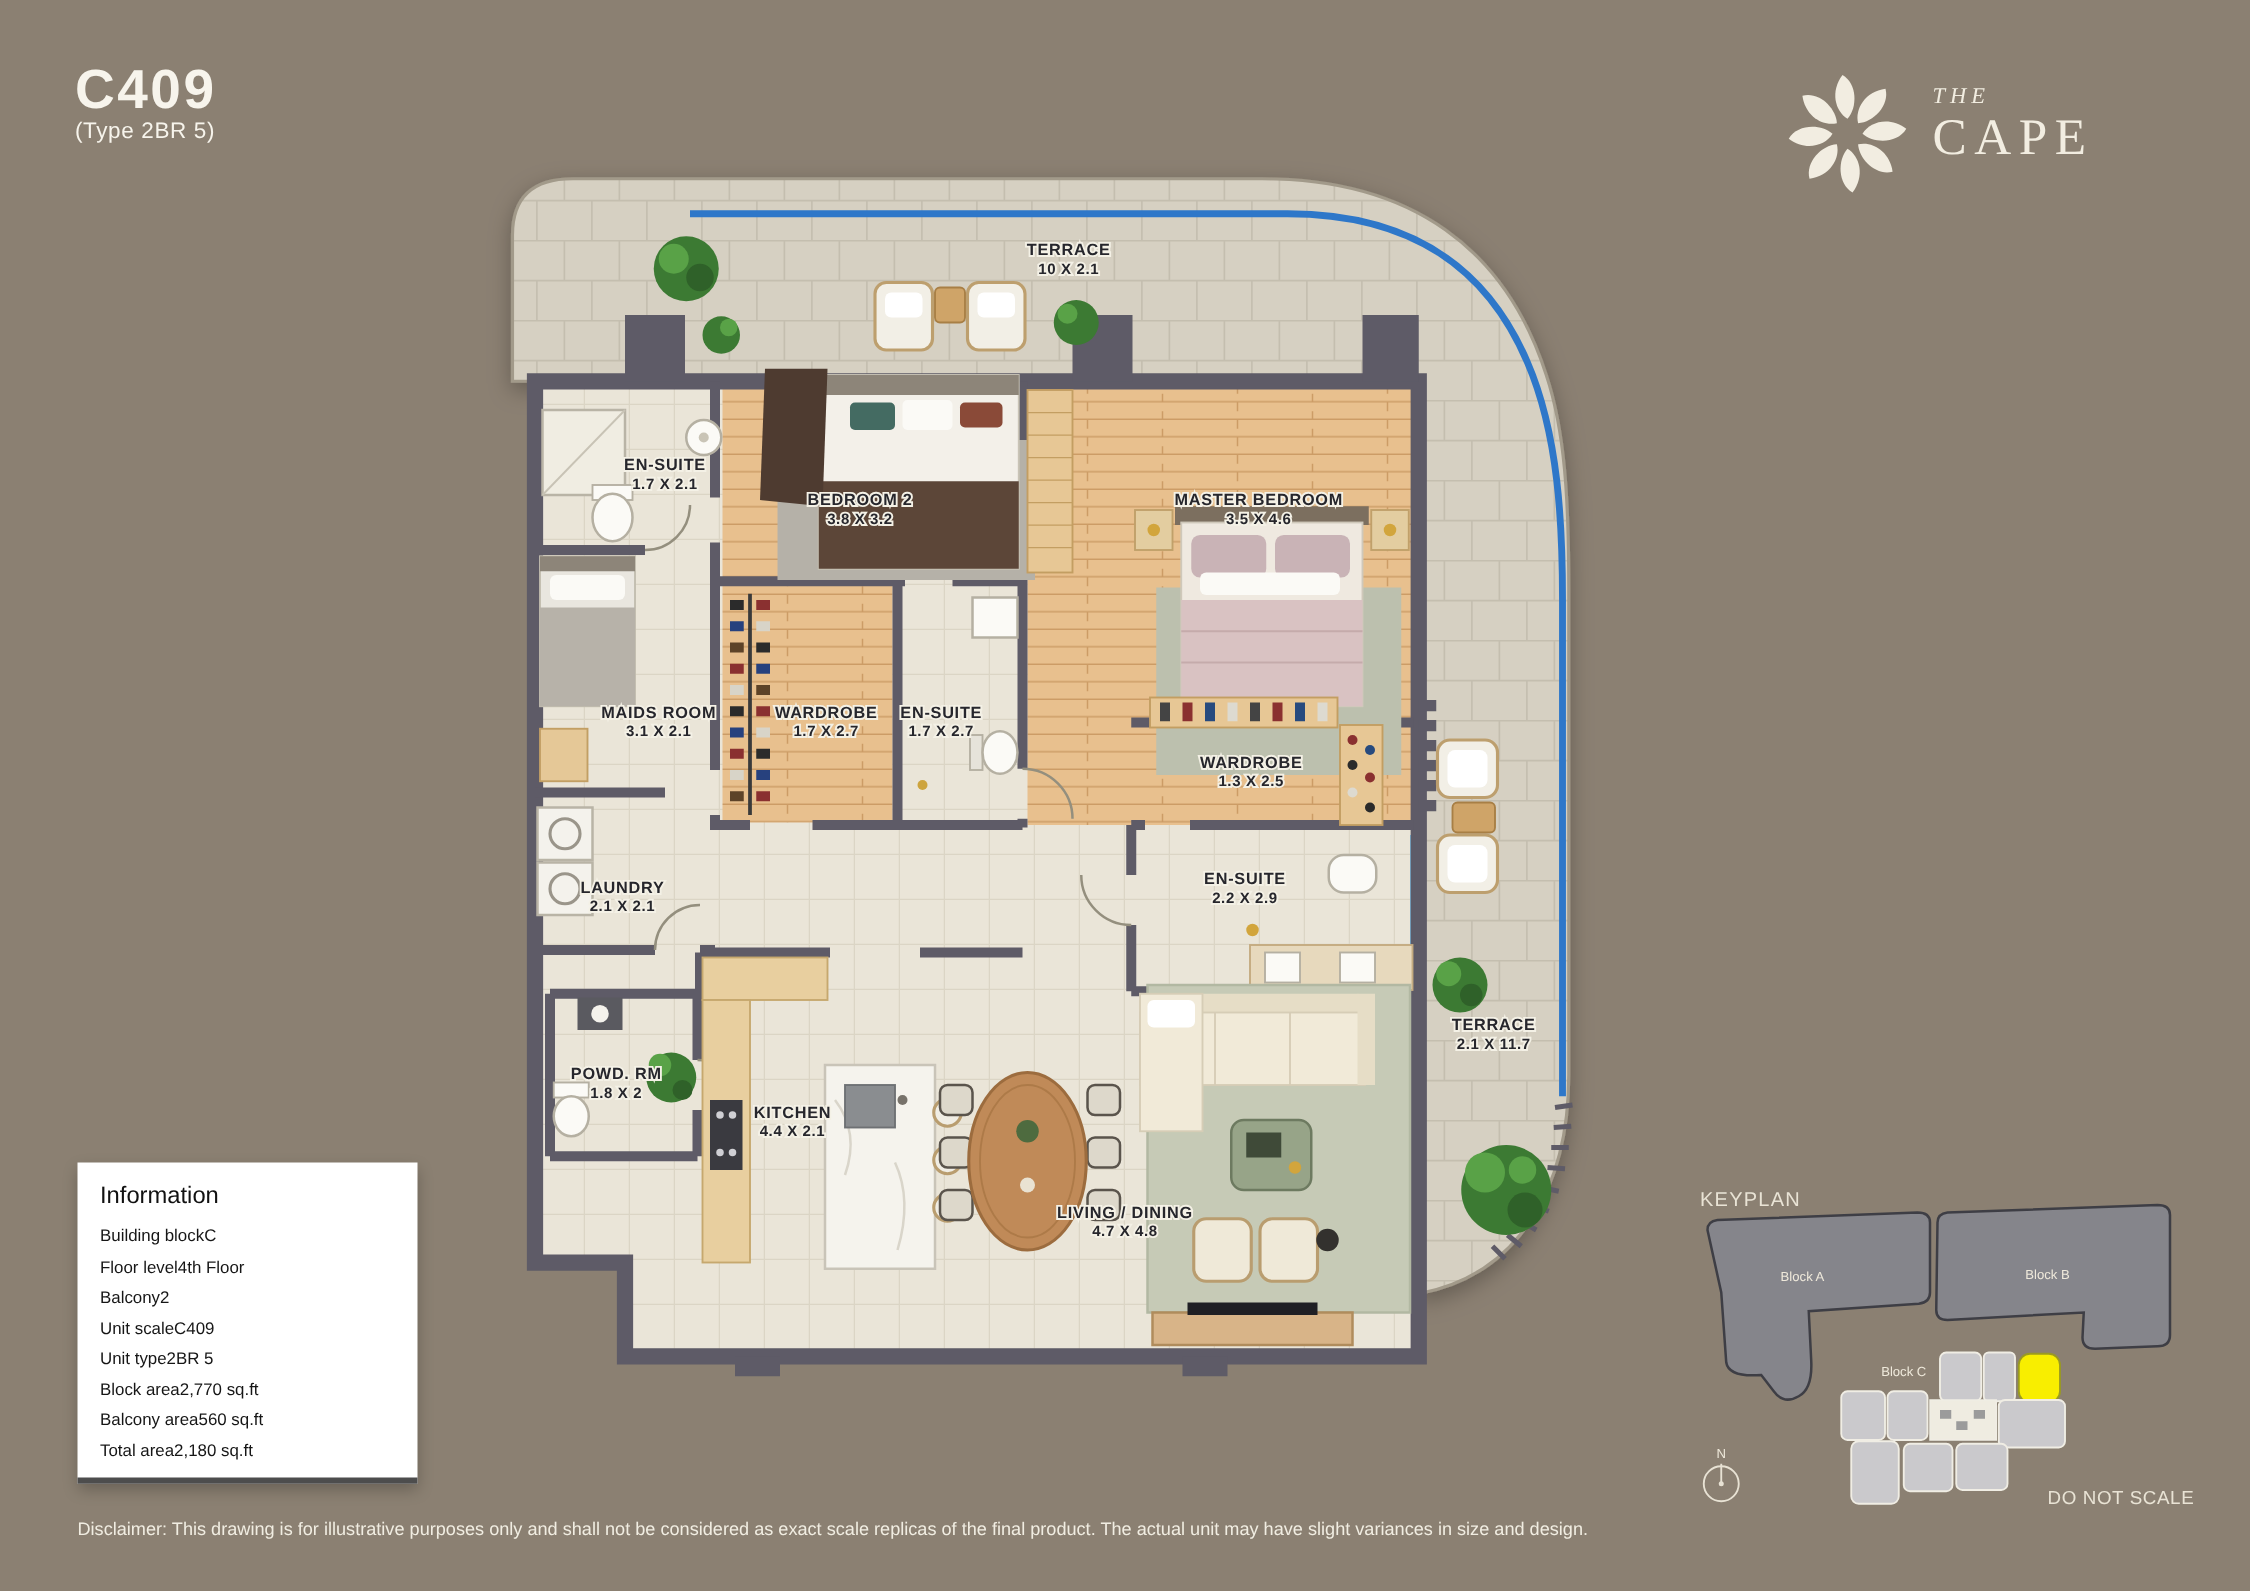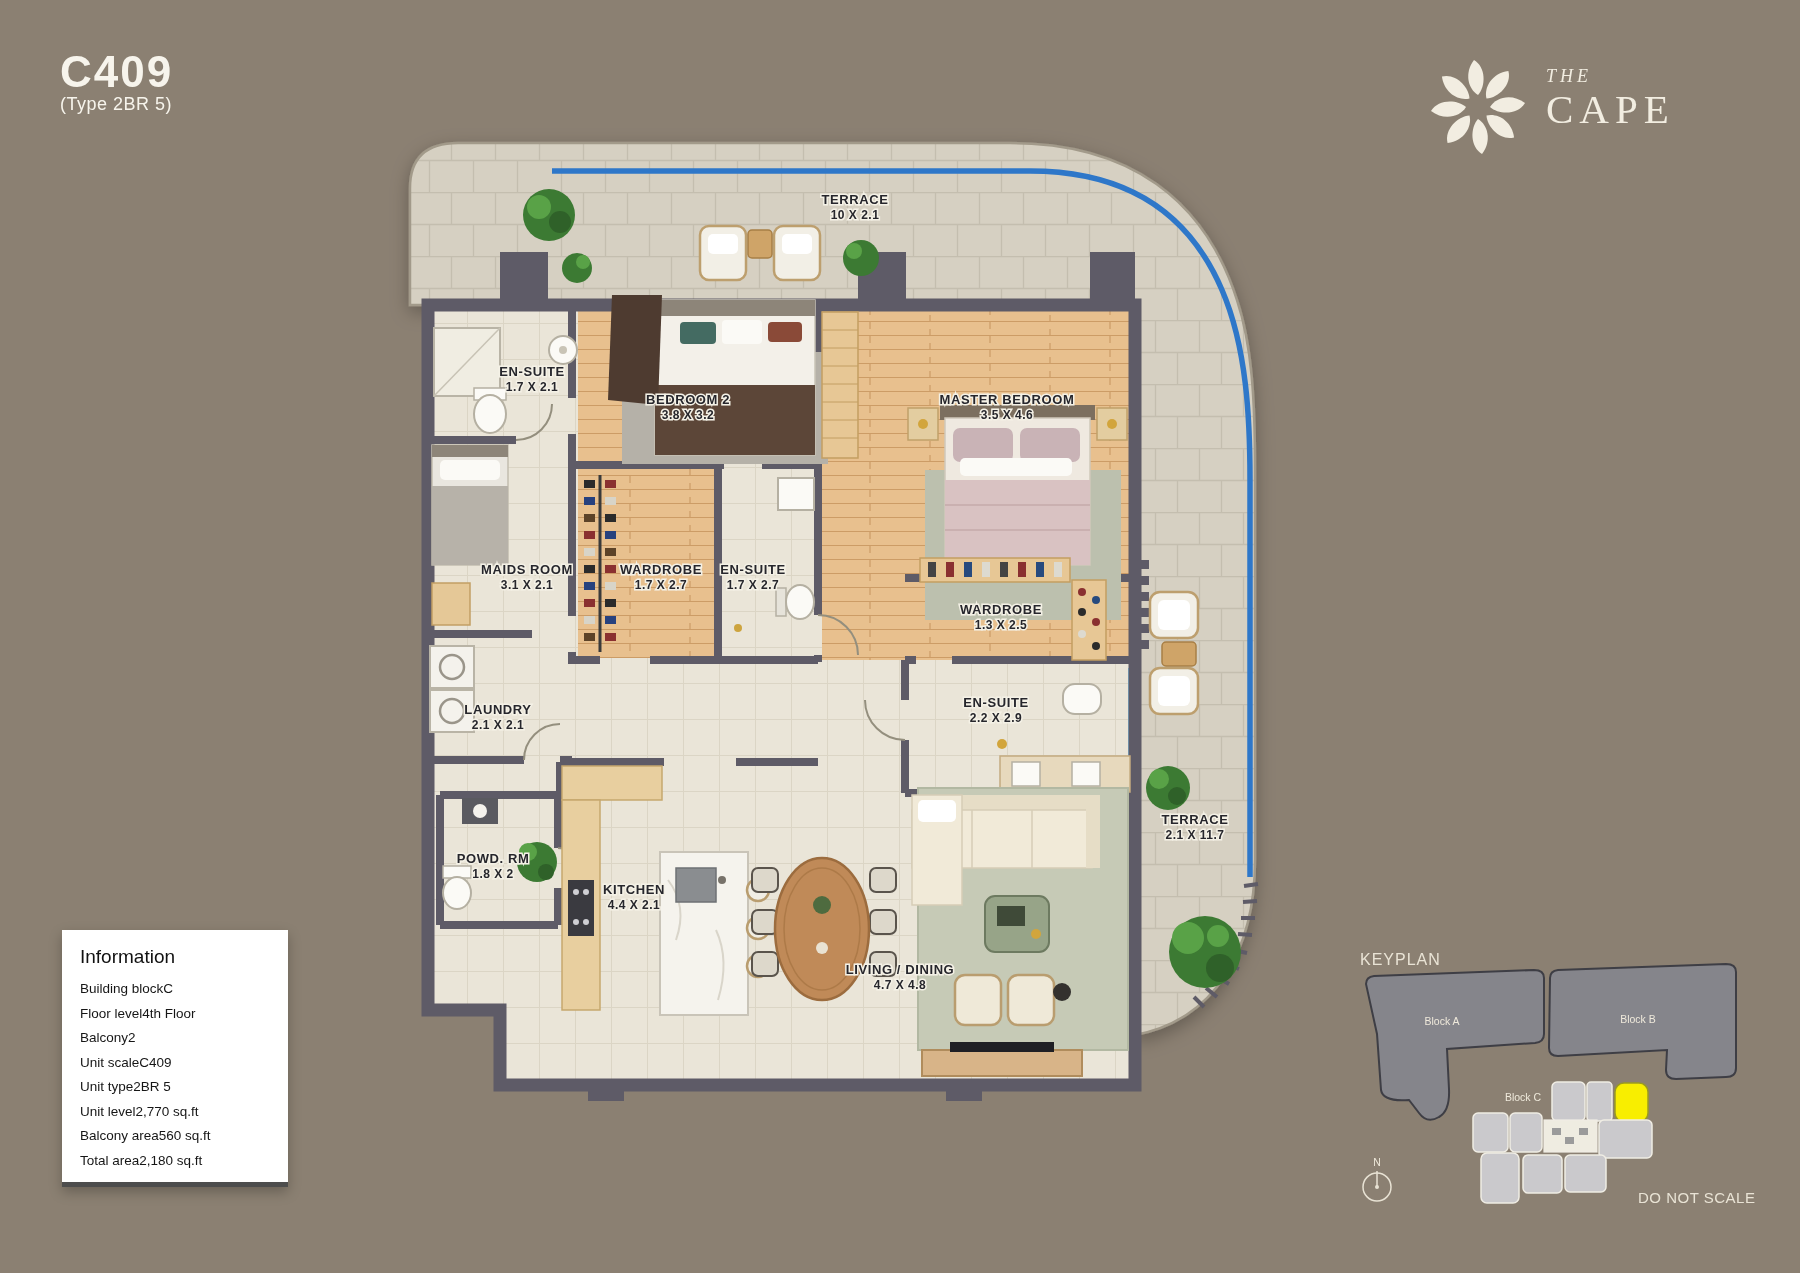--- a/index.html
+++ b/index.html
@@ -5,21 +5,21 @@
   html,body{margin:0;padding:0;background:#8b8072;}
   .page{position:relative;width:1800px;height:1273px;background:#8b8072;overflow:hidden;
         font-family:"Liberation Sans",sans-serif;}
   .header{position:absolute;left:60px;top:50px;color:#f7f4ec;}
   .header .code{font-size:44px;font-weight:bold;letter-spacing:2px;line-height:1;}
   .header .type{font-size:18px;margin-top:0;letter-spacing:.5px;}
   .brand{position:absolute;left:1428px;top:52px;display:flex;align-items:flex-start;color:#f2ede1;}
   .brand-text{margin-left:18px;font-family:"Liberation Serif",serif;}
   .brand-text .the{font-size:18px;letter-spacing:4px;margin-top:14px;font-style:italic;}
   .brand-text .cape{font-size:41px;letter-spacing:6px;margin-top:2px;line-height:1;}
-  .info-box{position:absolute;left:62px;top:930px;width:226px;background:#ffffff;
+  .info-box{position:absolute;left:62px;top:930px;width:272px;background:#ffffff;
             padding:16px 14px 14px 18px;box-sizing:border-box;border-bottom:5px solid #4d4d4d;
             box-shadow:0 5px 12px rgba(0,0,0,.25);}
   .info-title{font-size:19px;color:#111;margin-bottom:13px;}
   .info-row{display:flex;justify-content:flex-start;font-size:13.5px;color:#161616;
             margin-bottom:9.5px;}
   .info-row:last-child{margin-bottom:0;}
   .disclaimer{position:absolute;left:62px;top:1216px;width:1260px;color:#f1ede2;font-size:14.5px;}
   svg{position:absolute;left:0;top:0;}
   .lbl{font:700 13px "Liberation Sans",sans-serif;fill:#26262c;stroke:#f4f1e6;stroke-width:3px;
        paint-order:stroke;letter-spacing:.6px;text-anchor:middle;}
@@ -452,27 +452,28 @@
     </div>
     <div class="info-row">
       <span>Unit scale</span>
       <span>C409</span>
     </div>
     <div class="info-row">
       <span>Unit type</span>
       <span>2BR 5</span>
     </div>
     <div class="info-row">
-      <span>Unit level</span>
+      <span>Block area</span>
       <span>2,770 sq.ft</span>
     </div>
     <div class="info-row">
       <span>Balcony area</span>
       <span>560 sq.ft</span>
     </div>
     <div class="info-row">
       <span>Total area</span>
       <span>2,180 sq.ft</span>
     </div>
   </div>
 
+  <div class="disclaimer">Disclaimer: This drawing is for illustrative purposes only and shall not be considered as exact scale replicas of the final product. The actual unit may have slight variances in size and design.</div>
 
 </div>
 
 </body></html>

